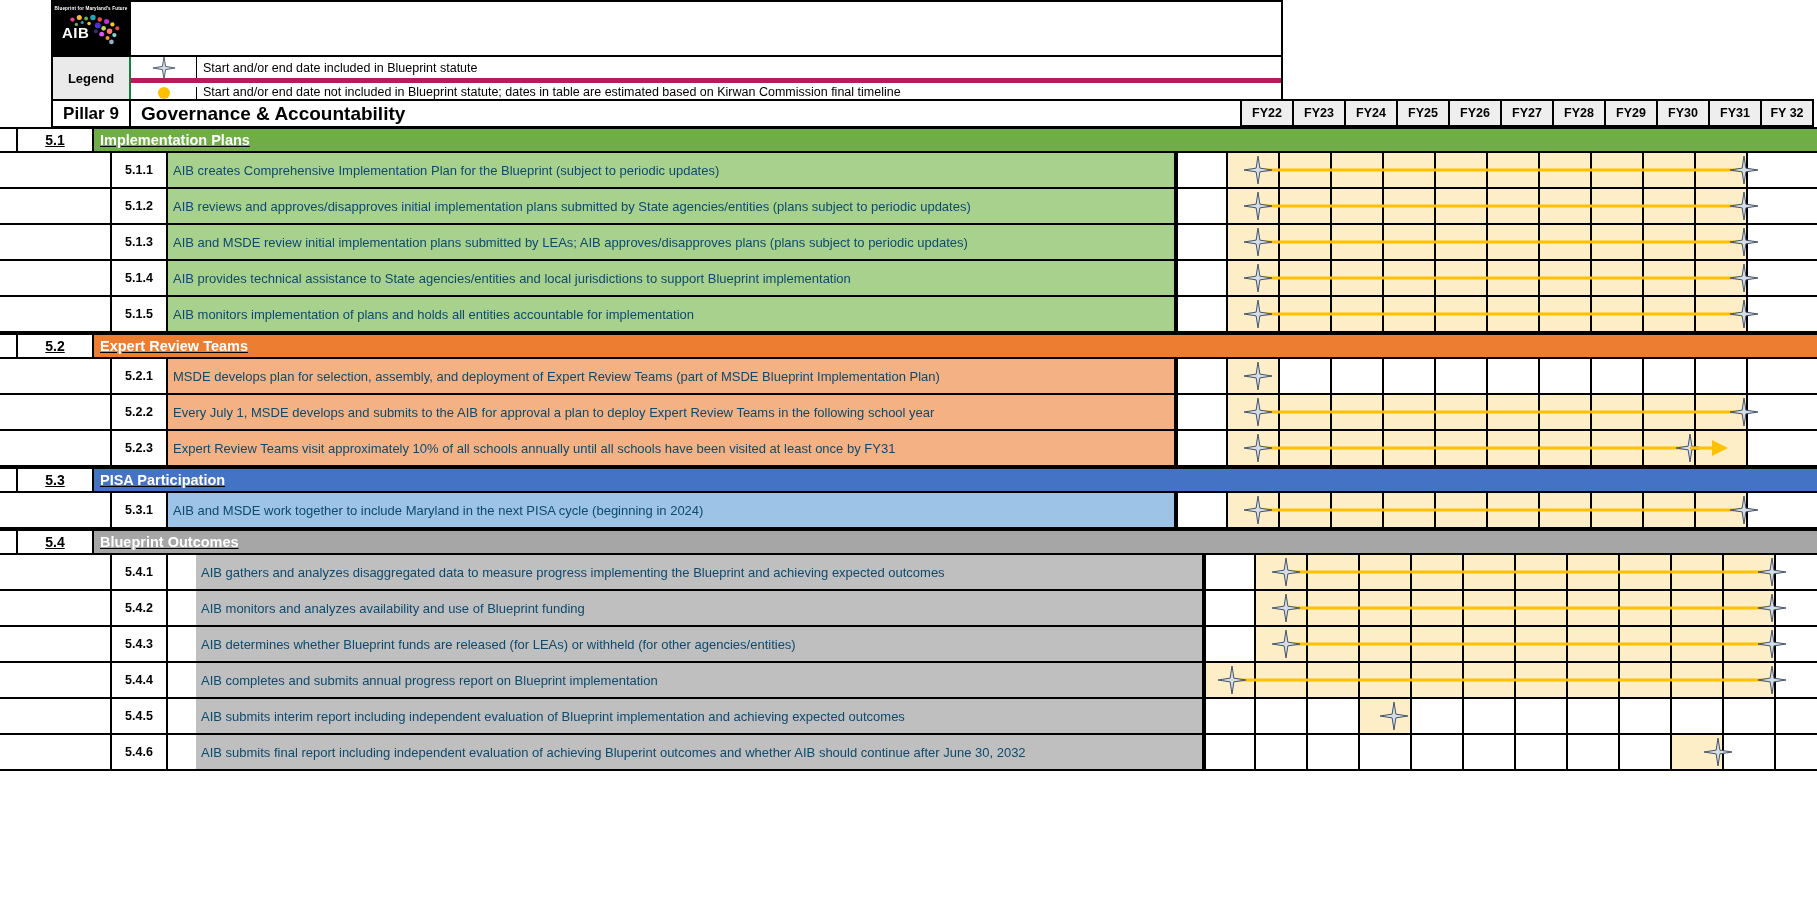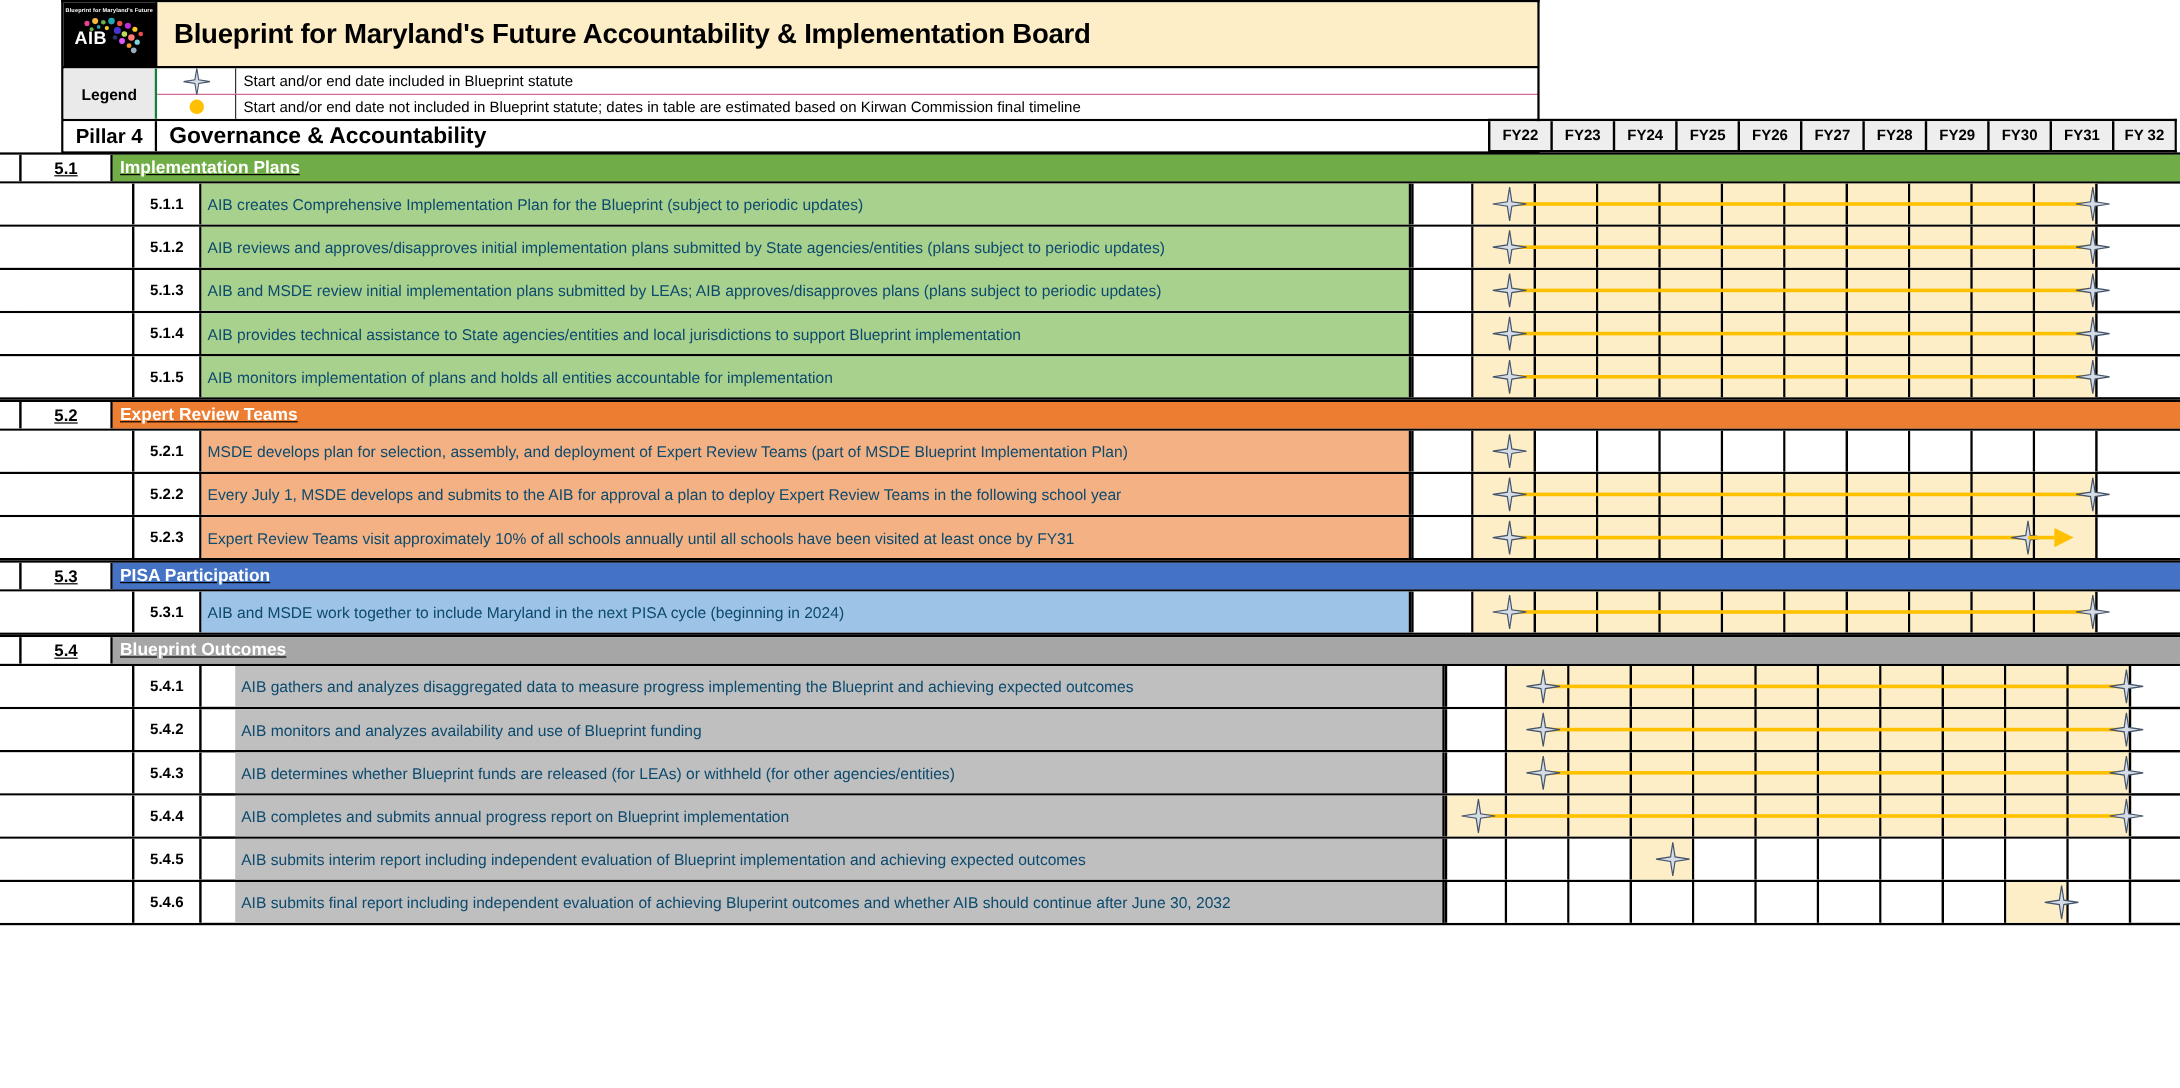--- a/index.html
+++ b/index.html
@@ -85,21 +85,21 @@
     justify-content: center;
     font-size: 13px;
     font-weight: 700;
   }
   .legend-rows { flex: 1 1 auto; }
   .legend-row {
     display: flex;
     height: 21px;
     align-items: stretch;
   }
-  .legend-row + .legend-row { border-top: 1px solid #be185d; }
+  .legend-row + .legend-row { border-top: 5px solid #be185d; align-items: flex-end; }
   .legend-icon-cell {
     width: 66px;
     flex: 0 0 66px;
     border-right: 1px solid #000;
     display: flex;
     align-items: center;
     justify-content: center;
     background: #ffffff;
   }
   .legend-text {
@@ -287,21 +287,20 @@
           <circle cx="44" cy="30" r="2.0" fill="#30336b"></circle>
           <circle cx="60" cy="41" r="2.4" fill="#95afc0"></circle>
           <circle cx="66" cy="27" r="2.0" fill="#eb4d4b"></circle>
           <circle cx="37" cy="22" r="1.8" fill="#f9ca24"></circle>
           <circle cx="30" cy="21" r="1.6" fill="#22a6b3"></circle>
           <circle cx="24" cy="23" r="1.7" fill="#6ab04c"></circle>
         </g>
       </svg>
       <div class="logo-aib">AIB</div>
     </div>
-    <div class="header-title">Blueprint for Maryland's Future Accountability &amp; Implementation Board</div>
   </div>
 
   <div class="legend-band">
     <div class="legend-label">Legend</div>
     <div class="legend-rows">
       <div class="legend-row">
         <div class="legend-icon-cell">
           <svg width="24" height="24" viewBox="0 0 24 24">
             <path d="M12 1 L13.6 10.4 L23 12 L13.6 13.6 L12 23 L10.4 13.6 L1 12 L10.4 10.4 Z" fill="#d6dce5" stroke="#44546a" stroke-width="0.9"></path>
           </svg>
@@ -311,21 +310,21 @@
       <div class="legend-row">
         <div class="legend-icon-cell">
           <div class="dot"></div>
         </div>
         <div class="legend-text">Start and/or end date not included in Blueprint statute; dates in table are estimated based on Kirwan Commission final timeline</div>
       </div>
     </div>
   </div>
 
   <div class="pillar-row">
-    <div class="pillar-num">Pillar 4</div>
+    <div class="pillar-num">Pillar 9</div>
     <div class="pillar-name">Governance &amp; Accountability</div>
   </div>
 
   <div class="year-header" id="year-header">
       <div class="year-cell">FY22</div>
       <div class="year-cell">FY23</div>
       <div class="year-cell">FY24</div>
       <div class="year-cell">FY25</div>
       <div class="year-cell">FY26</div>
       <div class="year-cell">FY27</div>

